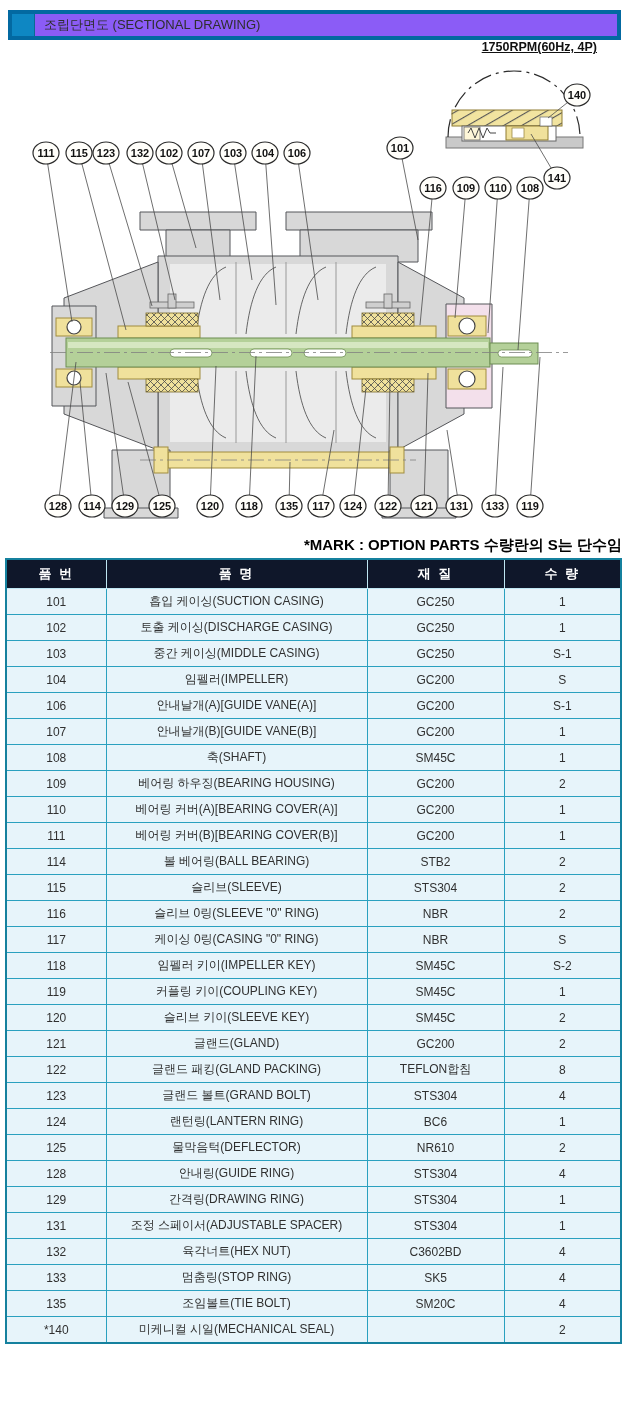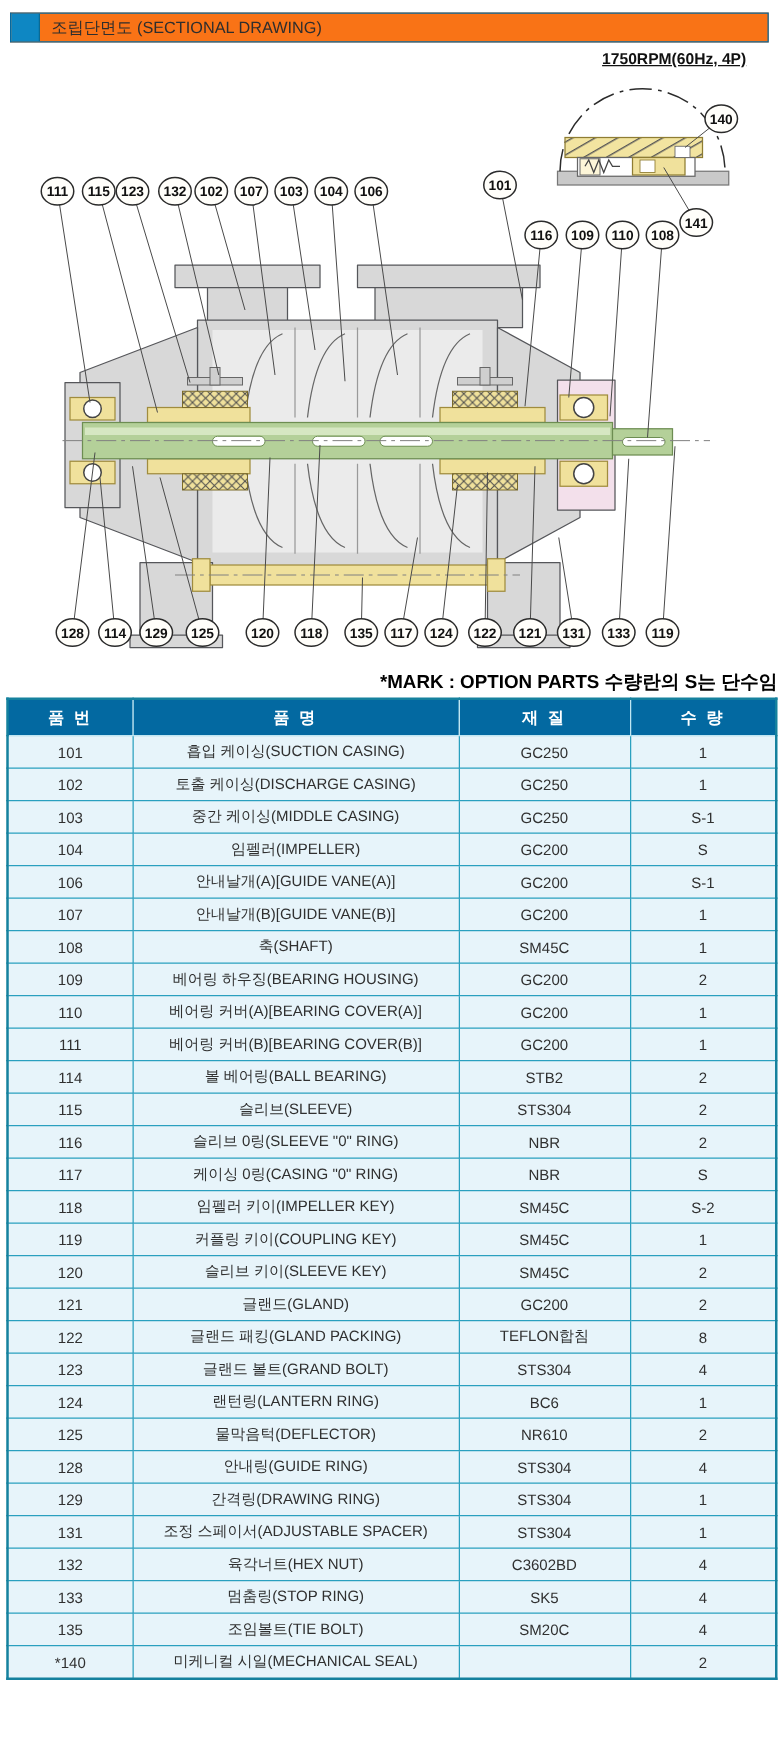--- a/index.html
+++ b/index.html
@@ -1,21 +1,21 @@
 <!DOCTYPE html>
 <html><head>
 <meta charset="utf-8">
 <style>
   html,body{margin:0;padding:0;background:#fff;}
   .page{position:relative;width:625px;height:1403px;background:#ffffff;overflow:hidden;
         font-family:"Liberation Sans",sans-serif;color:#2e2e2e;}
 
   
   .title-bar{position:absolute;left:8px;top:10px;width:605px;height:22px;
-             background:#f97316;border:1px solid #0369a1;}
+             background:#8b5cf6;border:4px solid #0369a1;}
   .title-square{position:absolute;left:0;top:0;bottom:0;width:22px;
                 background:#0e87c3;border-right:1px solid #0a6a94;}
   .title-text{position:absolute;left:32px;top:0;line-height:22px;font-size:13px;
               color:#2e2e2e;white-space:nowrap;}
 
   
   .rpm{position:absolute;top:40px;right:28px;font-size:12.5px;font-weight:bold;color:#111;text-decoration:underline;}
 
   
   .drawing{position:absolute;left:0;top:0;width:625px;height:535px;}
@@ -24,21 +24,21 @@
   .bubble{fill:#fffefa;stroke:#2b2b2b;stroke-width:1.2;}
   .bubble-label{font-family:"Liberation Sans",sans-serif;font-size:11px;font-weight:bold;
                 fill:#111;text-anchor:middle;}
 
   
   .note{position:absolute;top:536px;right:3px;font-size:15px;font-weight:bold;color:#000;}
 
   
   table.parts{position:absolute;left:5px;top:558px;width:615px;border-collapse:collapse;
               border:2px solid #15819e;table-layout:fixed;}
-  table.parts th{background:#0369a1;color:#ffffff;font-size:13px;font-weight:bold;
+  table.parts th{background:#0f172a;color:#ffffff;font-size:13px;font-weight:bold;
                  height:26px;border:1px solid #bfe6f2;border-top:none;letter-spacing:2px;}
   table.parts td{background:#e7f4fa;height:25px;font-size:12px;color:#303030;
                  border:1px solid #2aa0bf;padding:0;}
   td.c0,td.c2,td.c3{text-align:center;}
   td.c1{text-align:center;padding-left:12px;}
 </style>
 </head>
 <body>
 
 <div class="page">

